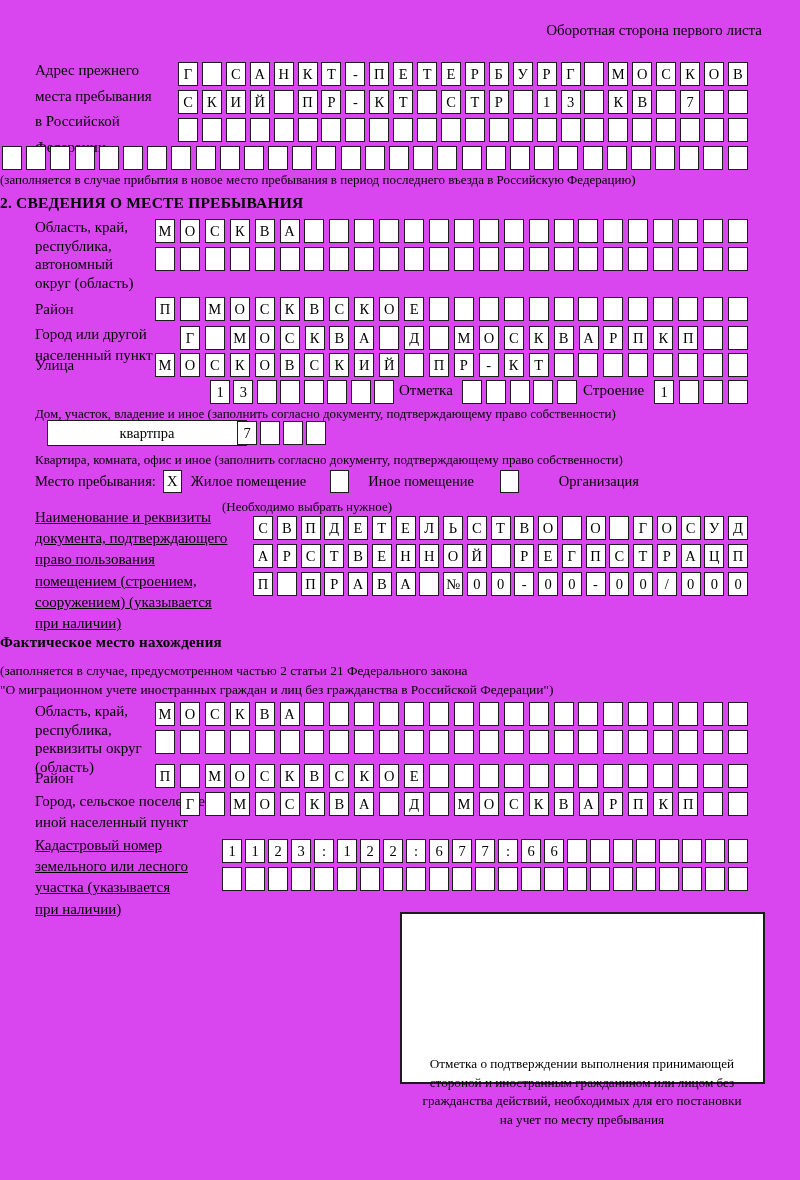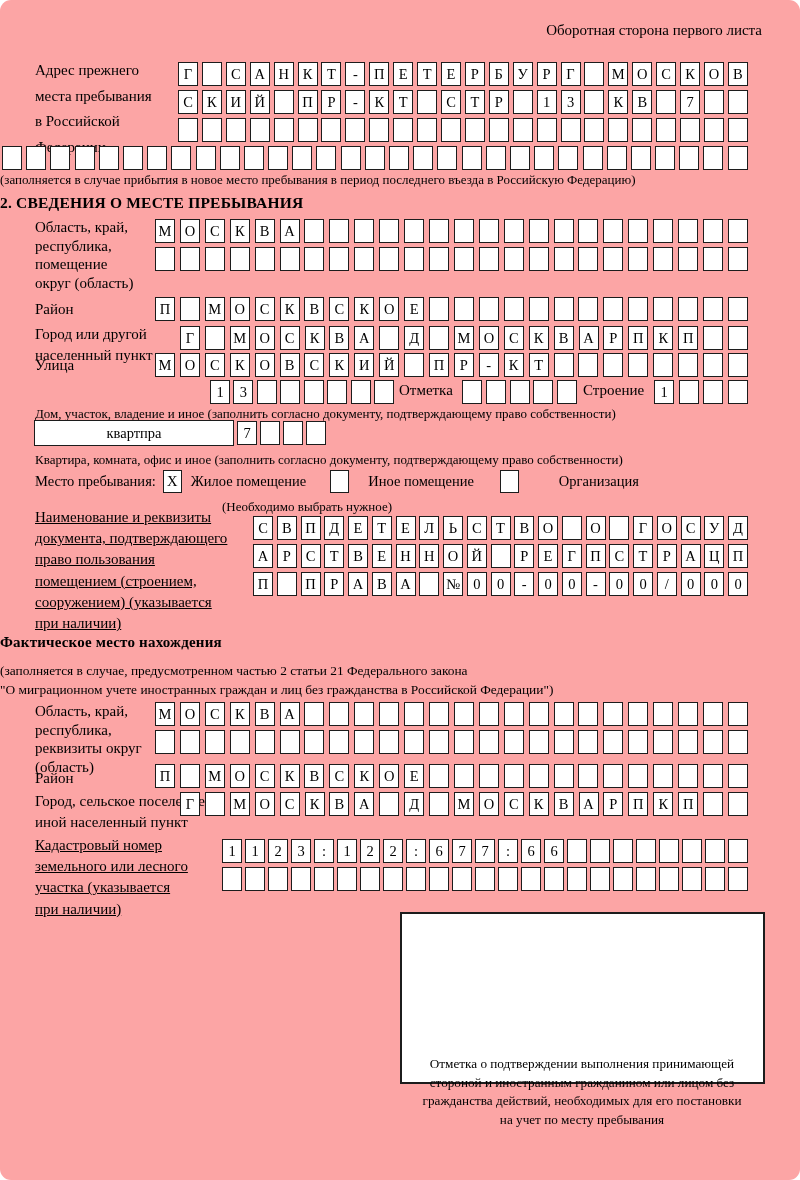--- a/index.html
+++ b/index.html
@@ -1,22 +1,21 @@
 <!DOCTYPE html>
 <html><head>
 <meta charset="utf-8">
 <style>
   * { margin:0; padding:0; box-sizing:border-box; }
   html,body { background:#fff; }
   .sheet {
     position:relative; width:800px; height:1180px; margin:0 auto;
-    background:#fca5a5; color:#000;
+    background:#d946ef; color:#000;
     font-family:"Liberation Serif", "DejaVu Serif", serif;
     overflow:hidden;
-    border-radius:11px;
   }
   .abs { position:absolute; }
   .lbl { font-size:15px; }
   .lbl-line { white-space:nowrap; }
   .lh25 .lbl-line { line-height:25.5px; }
   .lh18 .lbl-line { line-height:18.5px; }
   .lh20 .lbl-line { line-height:20.5px; }
   .lh21 .lbl-line { line-height:21.2px;text-decoration:underline; }
   .rowstack { display:flex; flex-direction:column; gap:4px; }
   .cells { display:flex; justify-content:space-between; }
@@ -172,21 +171,21 @@
       <span class="cell"></span>
       <span class="cell"></span>
     </div>
   <div class="abs note center" style="top:172px">(заполняется в случае прибытия в новое место пребывания в период последнего въезда в Российскую Федерацию)</div>
 
   <div class="abs h-bold center" style="top:194px">2. СВЕДЕНИЯ О МЕСТЕ ПРЕБЫВАНИЯ</div>
 
   <div class="abs lbl lh18" style="left:35px;top:218px">
       <div class="lbl-line">Область, край,</div>
       <div class="lbl-line">республика,</div>
-      <div class="lbl-line">помещение</div>
+      <div class="lbl-line">автономный</div>
       <div class="lbl-line">округ (область)</div>
     </div>
   <div class="abs rowstack" style="left:155px;top:219px">
     <div class="cells w593">
         <span class="cell">М</span>
         <span class="cell">О</span>
         <span class="cell">С</span>
         <span class="cell">К</span>
         <span class="cell">В</span>
         <span class="cell">А</span>
@@ -343,21 +342,21 @@
     </div>
   <div class="abs lbl" style="left:583px;top:382px">Строение</div>
   <div class="abs cells w94" style="left:654px;top:380px">
       <span class="cell">1</span>
       <span class="cell"></span>
       <span class="cell"></span>
       <span class="cell"></span>
     </div>
   <div class="abs note" style="left:35px;top:406px">Дом, участок, владение и иное (заполнить согласно документу, подтверждающему право собственности)</div>
 
-  <div class="abs labelbox" style="left:34px;top:420px;width:200px;height:26px">квартпра</div>
+  <div class="abs labelbox" style="left:47px;top:420px;width:200px;height:26px">квартпра</div>
   <div class="abs cells w89" style="left:237px;top:421px">
       <span class="cell">7</span>
       <span class="cell"></span>
       <span class="cell"></span>
       <span class="cell"></span>
     </div>
   <div class="abs note" style="left:35px;top:452px">Квартира, комната, офис и иное (заполнить согласно документу, подтверждающему право собственности)</div>
 
   <div class="abs stayrow" style="left:35px;top:470px">
     <span>Место пребывания:</span>

